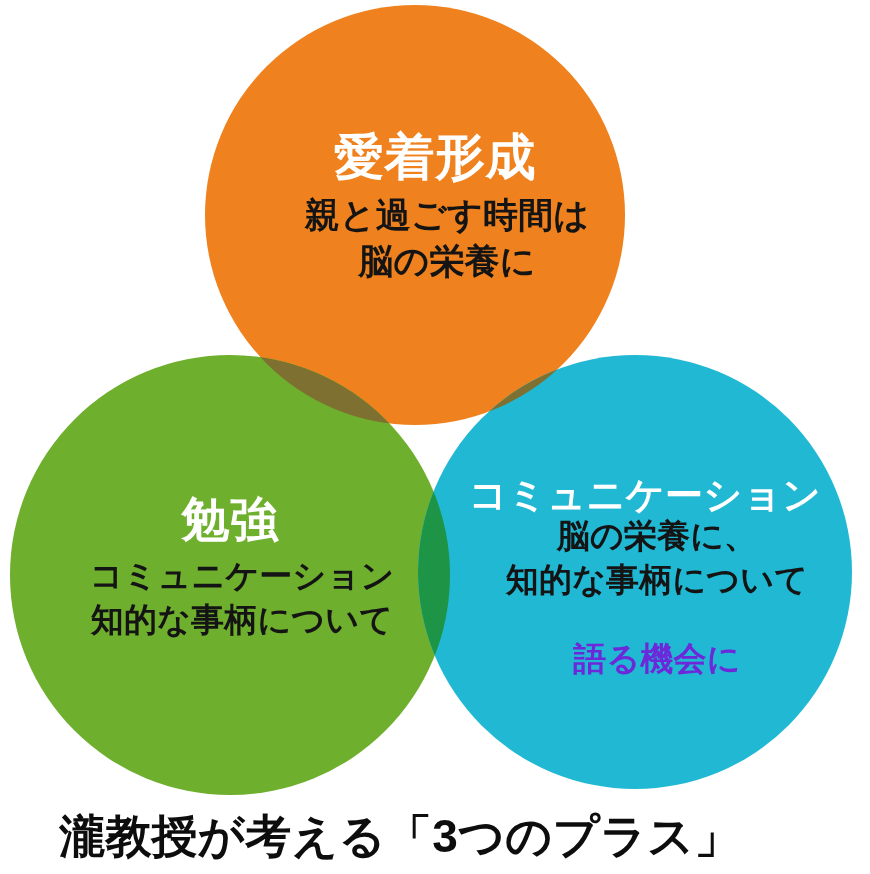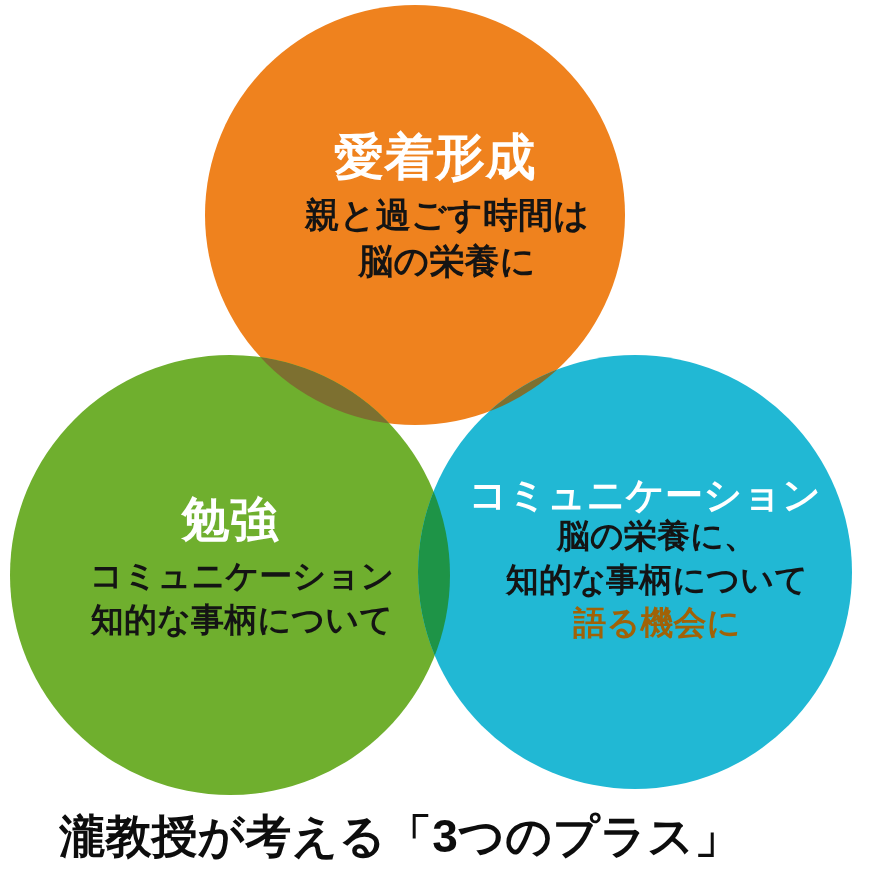--- a/index.html
+++ b/index.html
@@ -130,18 +130,18 @@
   <div class="label-block" id="block-green">
     <div class="heading" style="color: rgb(255, 255, 255);">勉強</div>
     <div class="body-line" style="color: rgb(20, 20, 20);">コミュニケーション</div>
     <div class="body-line" style="color: rgb(20, 20, 20);">知的な事柄について</div>
   </div>
 
   <div class="label-block" id="block-teal">
     <div class="heading" style="color: rgb(255, 255, 255);">コミュニケーション</div>
     <div class="body-line" style="color: rgb(20, 20, 20);">脳の栄養に、</div>
     <div class="body-line" style="color: rgb(20, 20, 20);">知的な事柄について</div>
-    <div class="body-line" style="color: #a16207;">語る機会に</div>
+    <div class="body-line" style="color: #6d28d9; margin-top: 36px;">語る機会に</div>
   </div>
 
   <div id="caption" style="color: rgb(13, 13, 13);">瀧教授が考える「3つのプラス」</div>
 
 </div>
 
 </body></html>

